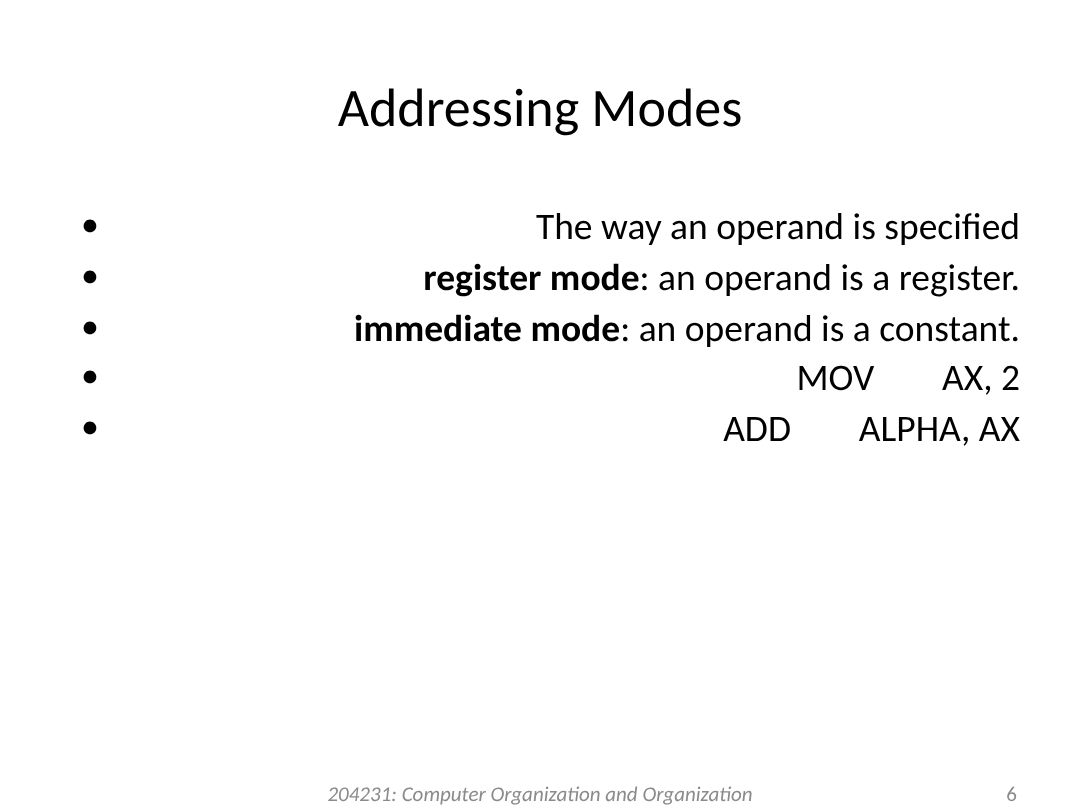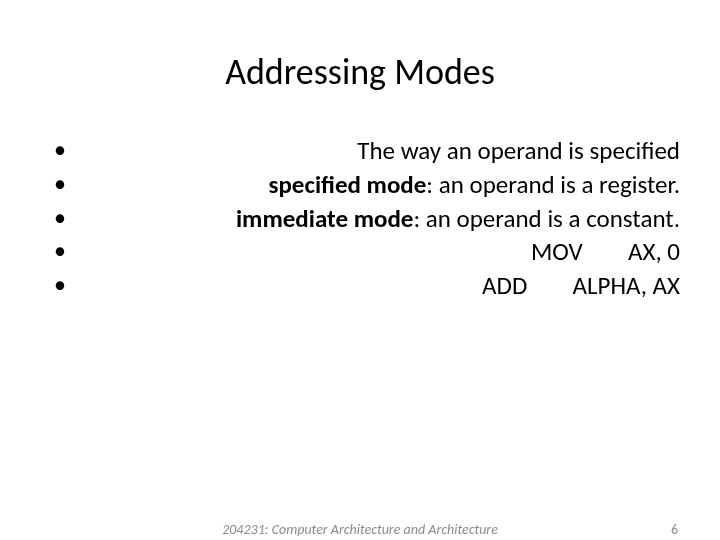--- a/index.html
+++ b/index.html
@@ -82,24 +82,24 @@
   </style>
 </head>
 <body>
 
 <div class="slide">
   <h1 class="title">Addressing Modes</h1>
 
   <div class="content">
     <ul class="bullet-list">
       <li class="bullet-item"><span class="bold"></span><span>The way an operand is specified</span></li>
-      <li class="bullet-item"><span class="bold">specified mode</span><span>: an operand is a register.</span></li>
+      <li class="bullet-item"><span class="bold">register mode</span><span>: an operand is a register.</span></li>
       <li class="bullet-item"><span class="bold">immediate mode</span><span>: an operand is a constant.</span></li>
-      <li class="bullet-item"><span class="bold"></span><span class="code-line">MOV        AX, 0</span></li>
+      <li class="bullet-item"><span class="bold"></span><span class="code-line">MOV        AX, 2</span></li>
       <li class="bullet-item"><span class="bold"></span><span class="code-line">ADD        ALPHA, AX</span></li>
     </ul>
   </div>
 
   <div class="footer">
-    <span class="footer-text">204231: Computer Architecture and Architecture</span>
+    <span class="footer-text">204231: Computer Organization and Organization</span>
   </div>
   <div class="page-number">6</div>
 </div>
 
 </body></html>

